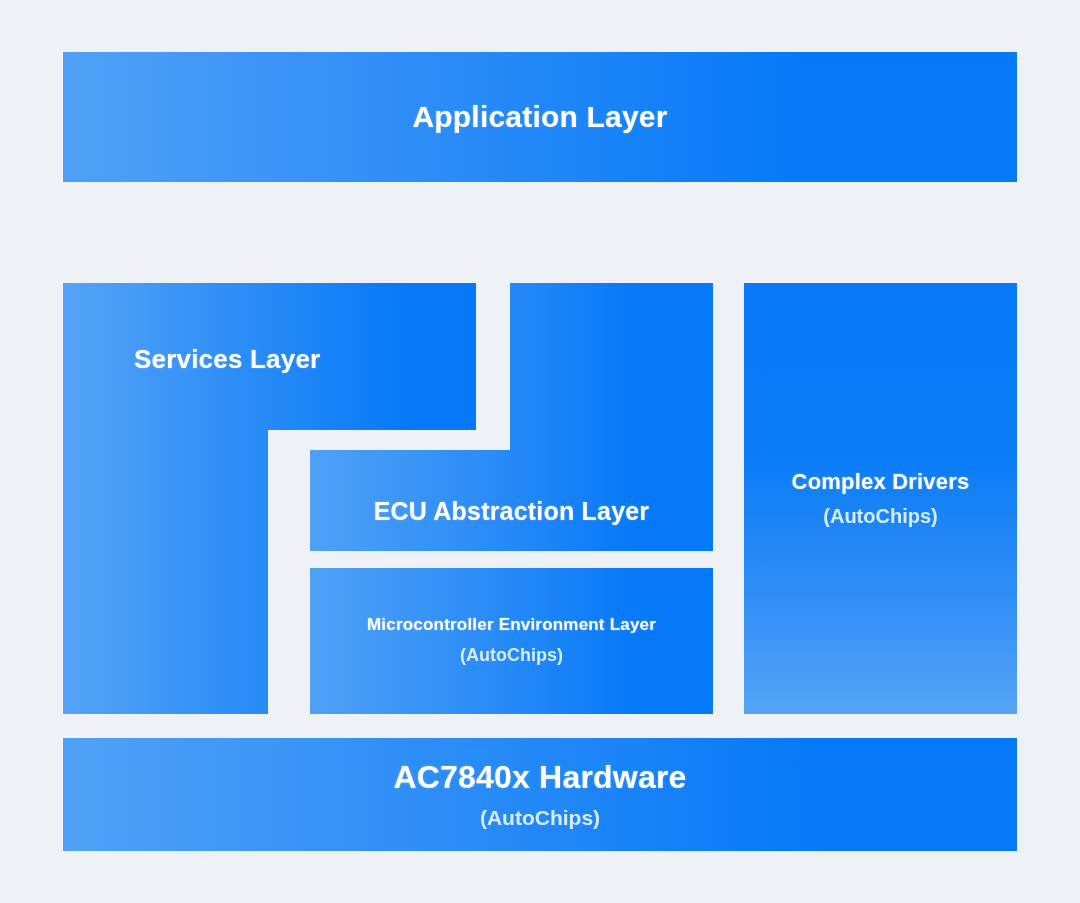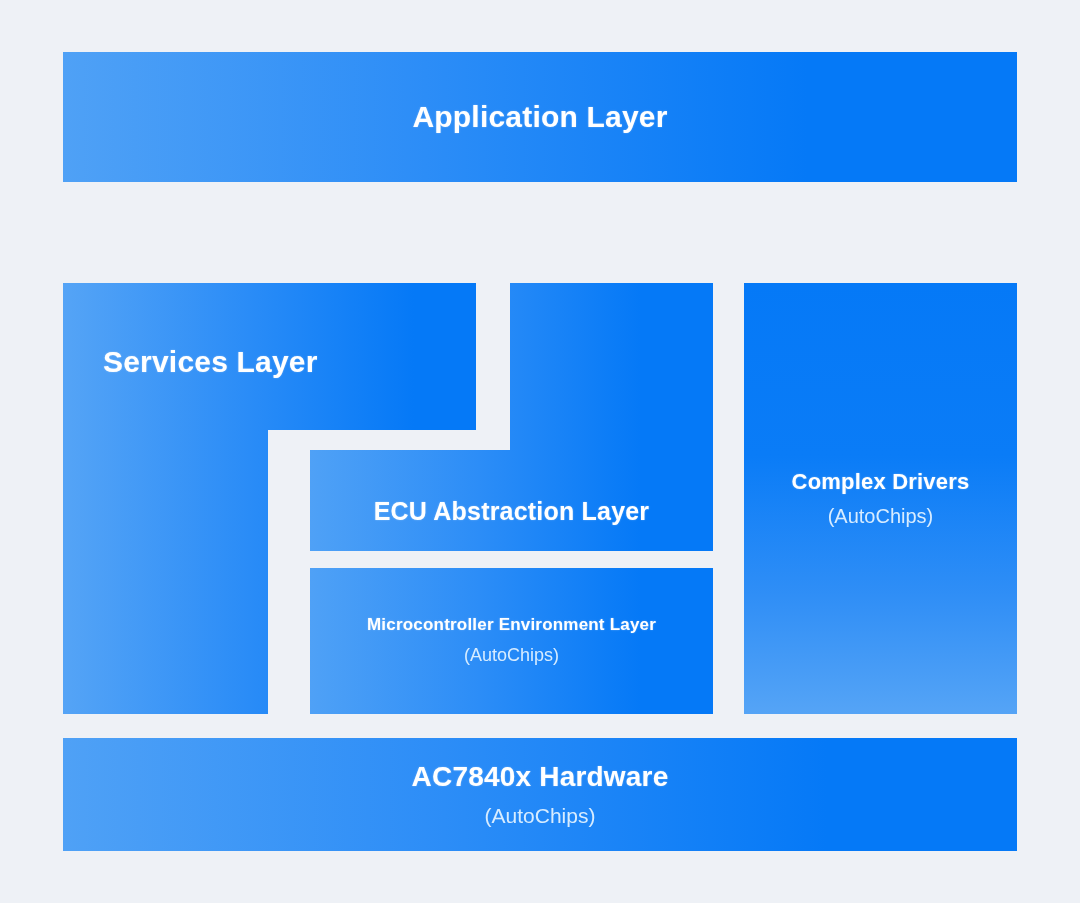--- a/index.html
+++ b/index.html
@@ -30,21 +30,21 @@
     text-align: center;
     overflow: hidden;
   }
   .title {
     font-weight: bold;
     letter-spacing: 0.2px;
     line-height: 1.15;
     text-shadow: 0 0 2px rgba(255,255,255,0.35);
   }
   .subtitle {
-    font-weight: normal;
+    font-weight: bold;
     color: #d7ecff;
     line-height: 1.2;
     margin-top: 6px;
   }
 
   
   #application-layer {
     left: 63px; top: 52px; width: 954px; height: 130px;
     background: linear-gradient(90deg, #4fa1f6 0%, #2c8df7 38%, #0579f7 78%, #0579f7 100%);
   }
@@ -61,22 +61,22 @@
   
   #services-layer {
     left: 63px; top: 283px; width: 413px; height: 431px;
     background: linear-gradient(90deg, #55a4f6 0%, #2a8cf7 45%, #0579f7 85%, #0579f7 100%);
     -webkit-clip-path: polygon(0 0, 413px 0, 413px 147px, 205px 147px, 205px 431px, 0 431px);
     clip-path: polygon(0 0, 413px 0, 413px 147px, 205px 147px, 205px 431px, 0 431px);
     align-items: flex-start;
     justify-content: flex-start;
   }
   #services-layer .title {
-    font-size: 30px;
-    margin-left: 40px;
+    font-size: 26px;
+    margin-left: 71px;
     margin-top: 62px;
   }
 
   
   #ecu-abstraction-layer {
     left: 310px; top: 283px; width: 403px; height: 268px;
     background: linear-gradient(90deg, #4fa1f6 0%, #2c8df7 42%, #0579f7 82%, #0579f7 100%);
     -webkit-clip-path: polygon(200px 0, 403px 0, 403px 268px, 0 268px, 0 167px, 200px 167px);
     clip-path: polygon(200px 0, 403px 0, 403px 268px, 0 268px, 0 167px, 200px 167px);
     justify-content: flex-end;
@@ -98,21 +98,21 @@
     background: linear-gradient(180deg, #0579f7 0%, #0a7cf7 40%, #2f8ef6 72%, #55a4f6 100%);
   }
   #complex-drivers .title { font-size: 22px; }
   #complex-drivers .subtitle { font-size: 20px; margin-top: 10px; }
 
   
   #hardware-layer {
     left: 63px; top: 738px; width: 954px; height: 113px;
     background: linear-gradient(90deg, #4fa1f6 0%, #2c8df7 40%, #0579f7 80%, #0579f7 100%);
   }
-  #hardware-layer .title { font-size: 28px; text-align: center; }
+  #hardware-layer .title { font-size: 32px; text-align: center; }
   #hardware-layer .subtitle { font-size: 21px; margin-top: 10px; }
 </style>
 </head>
 <body>
 
 <div id="diagram">
 
   <div class="box" id="application-layer">
     <div class="title">Application Layer</div>
   </div>

